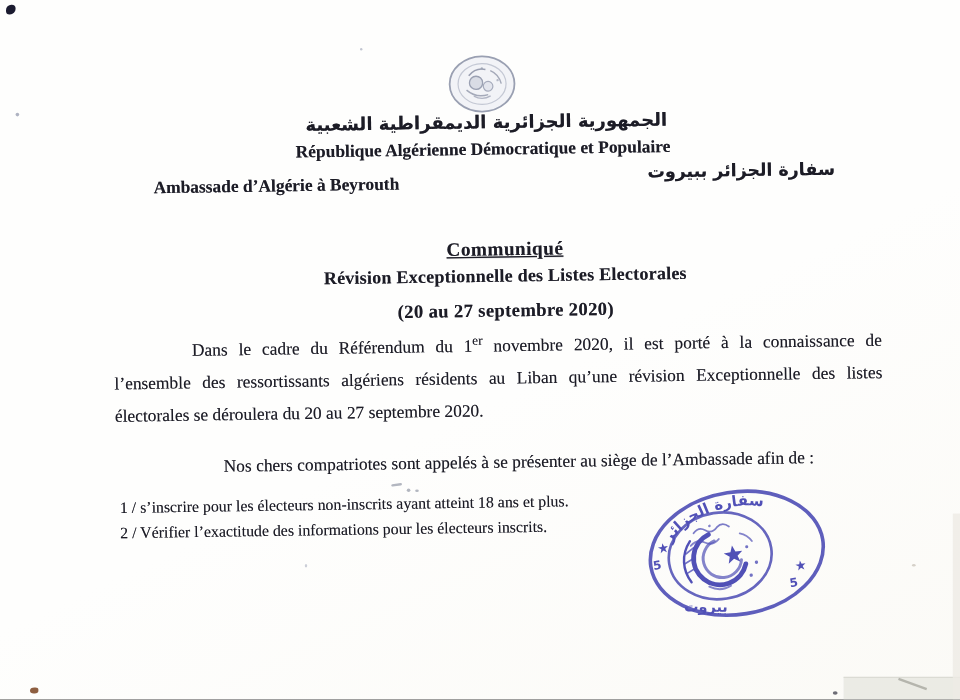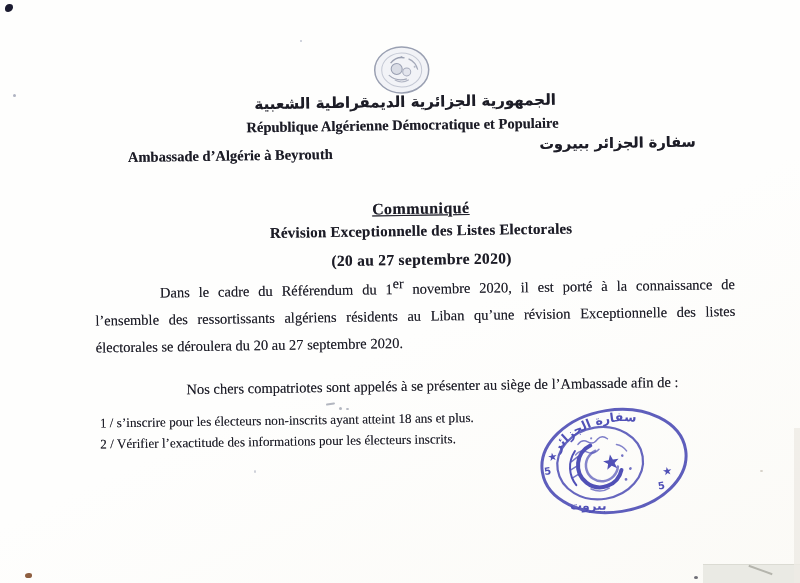--- a/index.html
+++ b/index.html
@@ -29,21 +29,21 @@
 
   
   .p1{left:95px;top:276px;width:640px;font-size:14.5px;line-height:27px;}
   .jline{text-align:justify;text-align-last:justify;}
   .p1-line1{text-indent:65px;}
   .p1-line3{text-align:left;text-align-last:auto;}
   .p2{left:95px;top:377px;width:660px;font-size:14.5px;line-height:18px;text-indent:90px;}
   .list-item{left:98px;font-size:13.2px;line-height:18px;}
   .item-1{top:410px;}
   .item-2{top:431px;}
-  sup{font-size:14px;vertical-align:super;line-height:0;}
+  sup{font-size:11px;vertical-align:super;line-height:0;}
 
   
   .stamp{left:535px;top:405px;width:158px;height:112px;transform:rotate(-9deg);opacity:.93;}
 
   
   .speck-topleft{left:5px;top:4px;width:8px;height:8px;background:#1b1b30;border-radius:58% 42% 62% 38%;}
   .speck-2{left:13px;top:94px;width:3px;height:3px;background:#8d93a8;border-radius:50%;opacity:.7;}
   .speck-bottomleft{left:25px;top:573px;width:7px;height:5px;background:#7a4320;border-radius:60% 40% 50% 50%;opacity:.85;}
   .speck-3{left:300px;top:40px;width:2px;height:2px;background:#9aa0b4;border-radius:50%;opacity:.6;}
   .speck-4{left:254px;top:470px;width:2px;height:3px;background:#9aa0b4;border-radius:50%;opacity:.5;}

